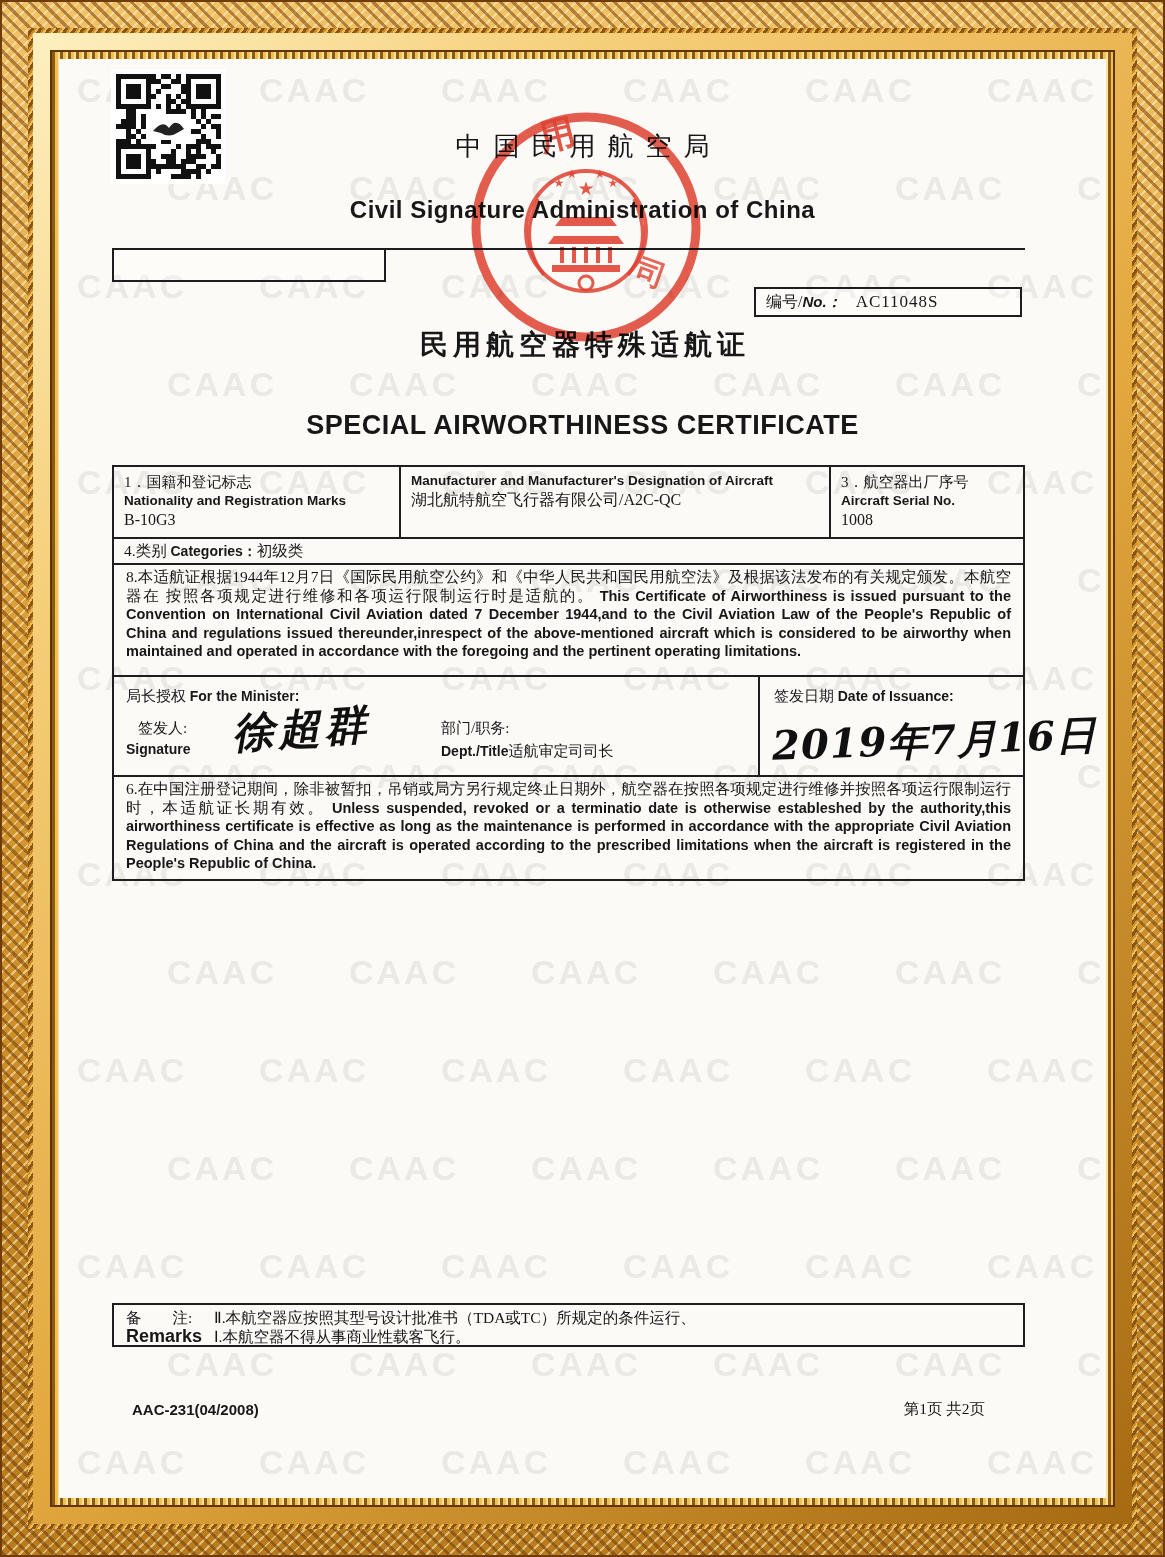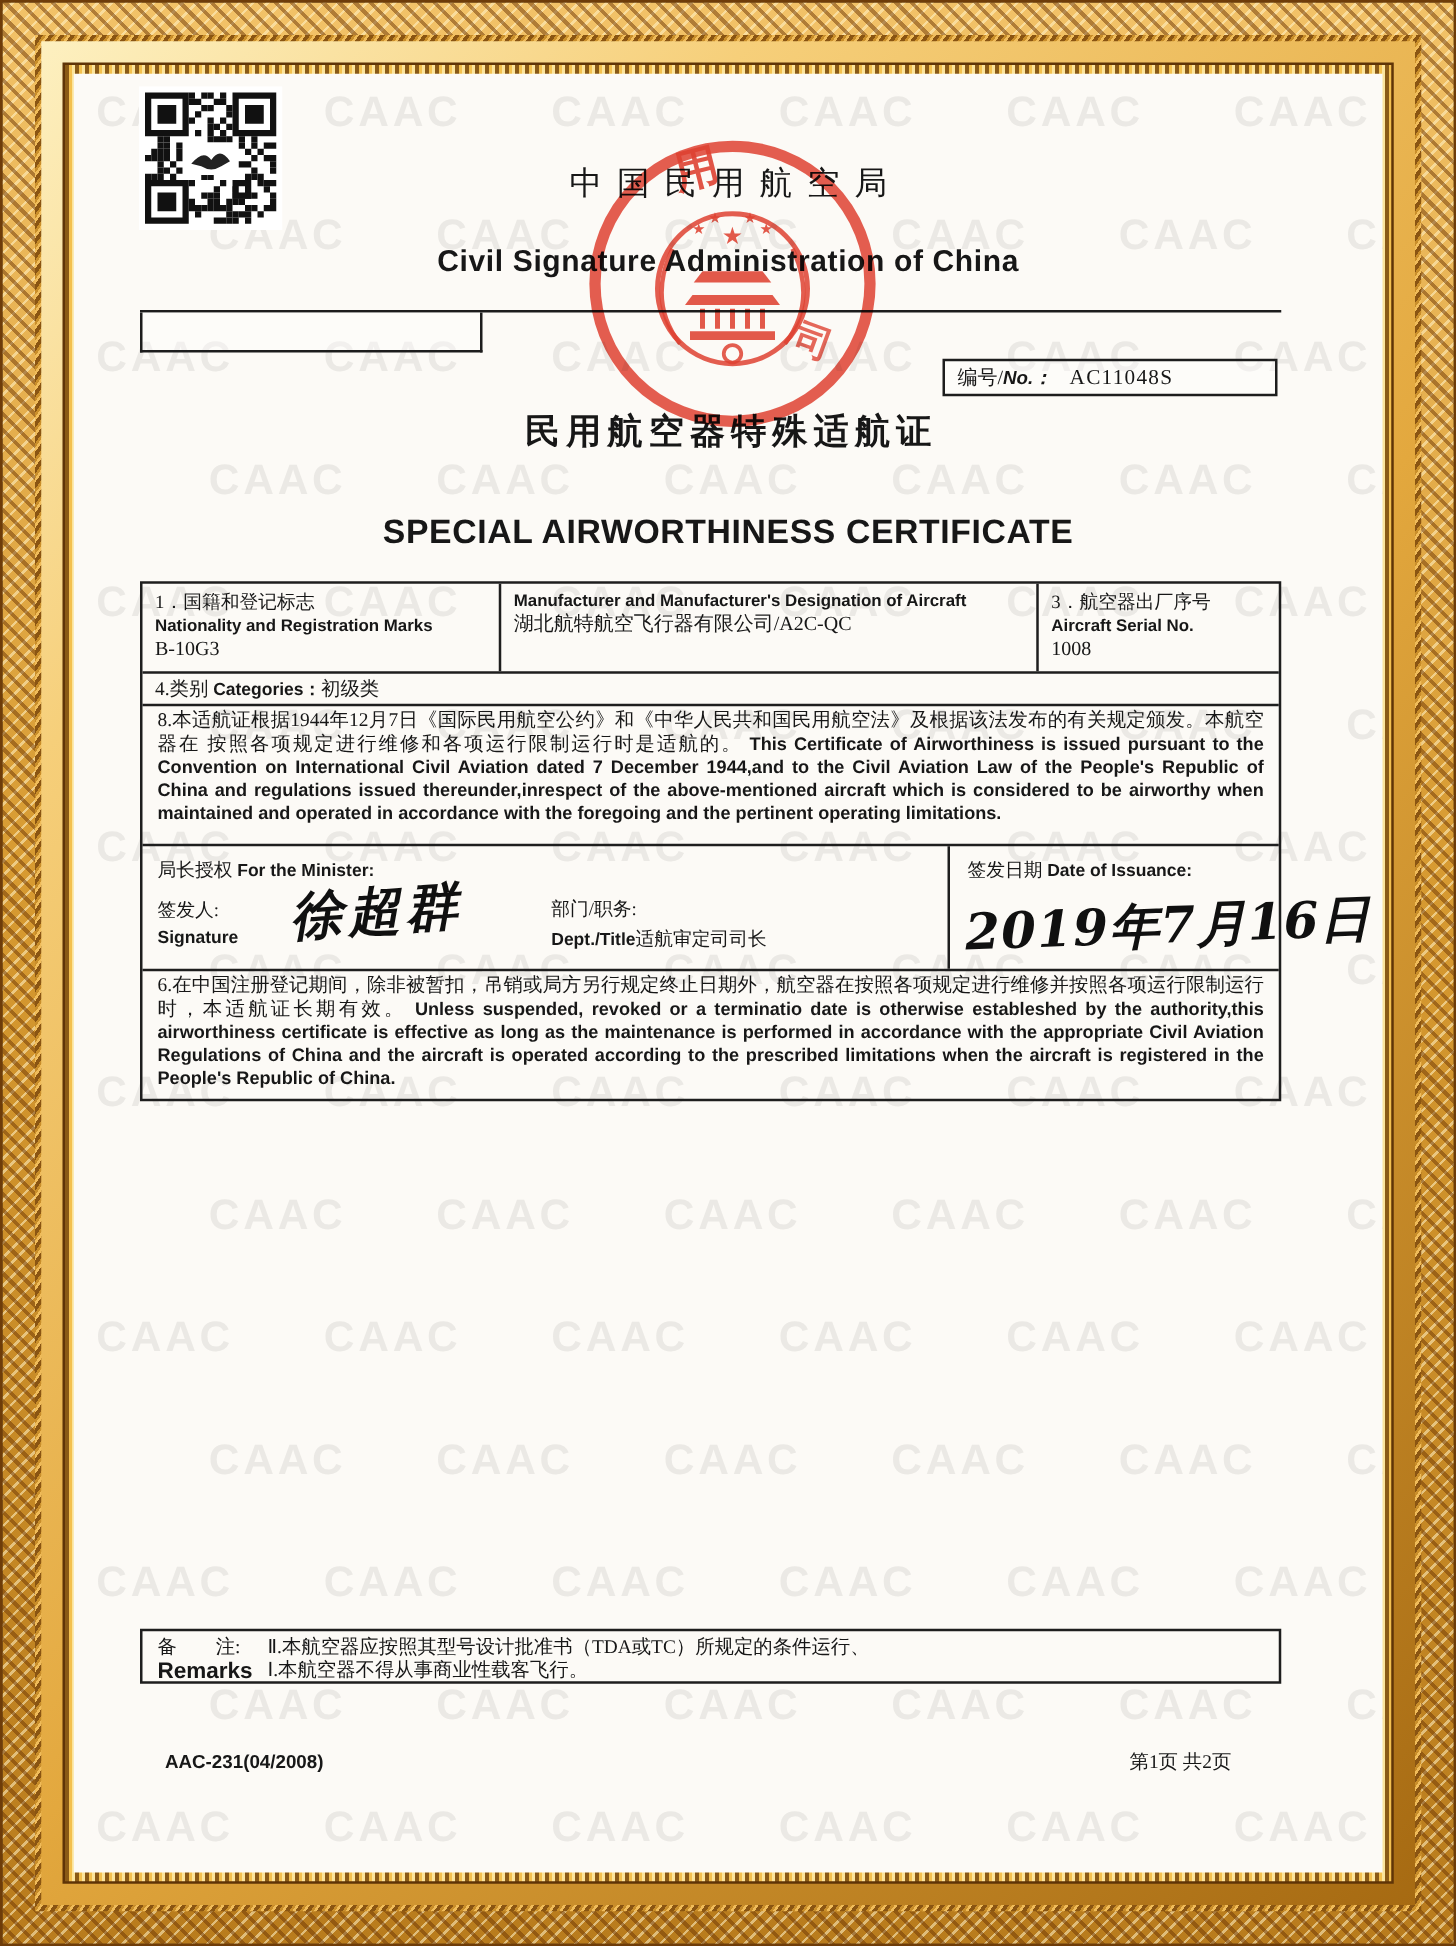--- a/index.html
+++ b/index.html
@@ -57,21 +57,21 @@
   .t1-body{padding:3px 12px 0 12px;font-size:15.5px;line-height:18.6px;text-align:justify;}
   .t1-body .en{font-size:14.5px;}
   .t1-s5{height:112px;}
   .t1-s6{height:106px;border-bottom:none;}
   .t1-sig{height:100px;display:flex;}
   .sigL{width:646px;border-right:2px solid #1e1e1e;position:relative;}
   .sigR{flex:1;position:relative;}
   .lab{font-size:15px;}
   .lab .en{font-size:14px;}
   .minister{position:absolute;left:12px;top:10px;}
-  .signer-cn{position:absolute;left:12px;top:42px;}
+  .signer-cn{position:absolute;left:24px;top:42px;}
   .signer-en{position:absolute;left:12px;top:64px;font-size:14px;}
   .dept{position:absolute;left:327px;top:40px;line-height:23px;}
   .date-lab{position:absolute;left:14px;top:10px;}
   .hand{font-family:"DejaVu Serif",serif;font-style:italic;font-weight:bold;color:#101010;}
   .hand-sig{position:absolute;left:118px;top:24px;font-size:42px;transform:rotate(-4deg);letter-spacing:4px;}
   .hand-date{position:absolute;left:12px;top:36px;font-size:40px;transform:rotate(-2deg);letter-spacing:1px;white-space:nowrap;}
   
   .rem{left:53px;top:632px;width:913px;height:44px;border:2px solid #1e1e1e;display:flex;padding:3px 0;}
   .remL{width:100px;padding-left:12px;}
   .remL .cn{font-size:15.5px;display:block;line-height:19px;}

